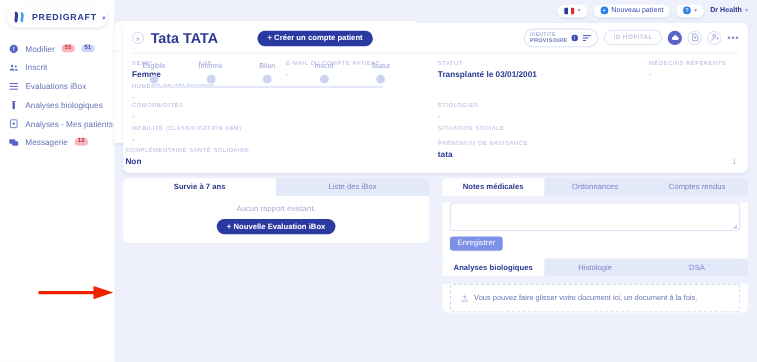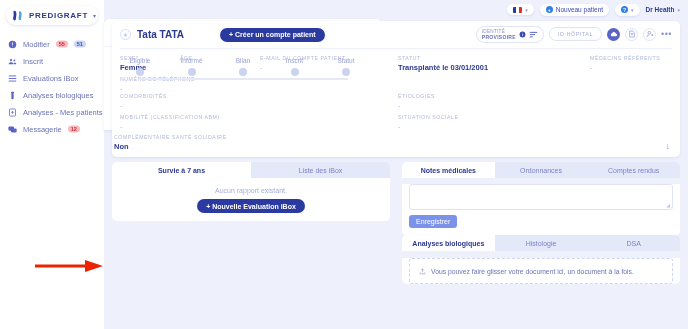--- a/index.html
+++ b/index.html
@@ -71,21 +71,21 @@
   .card { background:#fff; border-radius:5px; box-shadow:0 1px 3px rgba(60,70,160,.10); }
 
   
   #patient-card { position:absolute; left:8px; top:2px; right:8px; height:136px; }
   .ph-row { display:flex; align-items:center; height:27px; padding:0 8px; }
   .star {
     width:11px;height:11px;border-radius:50%;border:1px solid #d8ddf4;
     display:flex;align-items:center;justify-content:center;
     font-size:6px;color:#c3c9e8; flex:none;
   }
-  .pname { font-size:10px; font-weight:bold; color:#2b3990; margin-left:6px; }
+  .pname { font-size:13px; font-weight:bold; color:#2b3990; margin-left:6px; }
   .btn-primary {
     background:#2b3aa0; color:#fff; border-radius:9px;
     font-size:7px; font-weight:bold; padding:3.5px 9px; white-space:nowrap;
   }
   .hdr-right { margin-left:auto; display:flex; align-items:center; gap:5px; }
   .prov {
     display:flex;align-items:center;gap:3px;
     border:1px solid #dfe3f6;border-radius:9px;padding:2px 5px;
   }
   .prov-txt { font-size:4.6px; color:#8b93d0; line-height:1.25; letter-spacing:.3px; }
@@ -364,20 +364,24 @@
       </div>
 
       <div class="col" style="left:286px; top:44px; width:150px;">
         <div class="lbl">ÉTIOLOGIES</div>
         <div class="val dim">-</div>
       </div>
       <div class="col" style="left:286px; top:65px; width:150px;">
         <div class="lbl">SITUATION SOCIALE</div>
         <div class="val dim">-</div>
       </div>
+      <div class="col" style="left:286px; top:79px; width:150px;">
+        <div class="lbl">PRÉNOM(S) DE NAISSANCE</div>
+        <div class="val">tata</div>
+      </div>
 
       <span class="arrow-down">↓</span>
     </div>
   </div>
 
   <div class="tabcard" id="survie-card">
     <div class="tabs">
       <div class="tab active">Survie à 7 ans</div>
       <div class="tab">Liste des iBox</div>
     </div>

